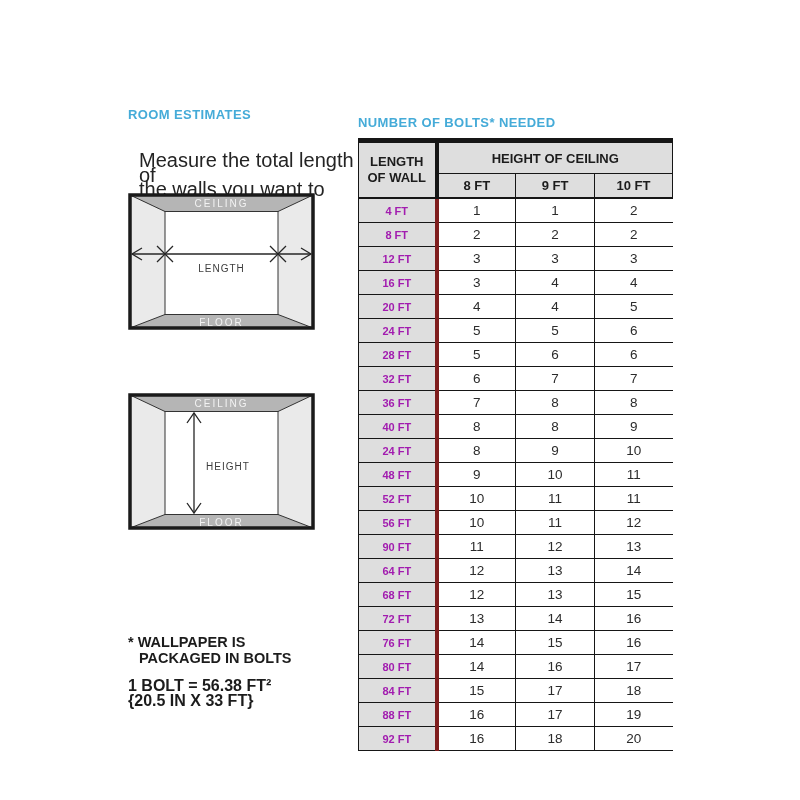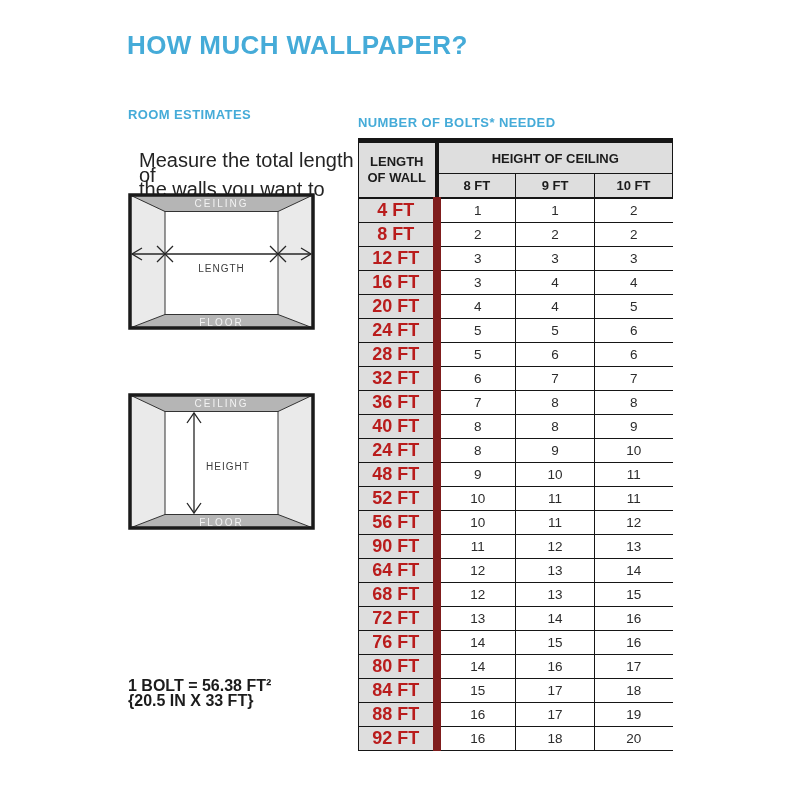--- a/index.html
+++ b/index.html
@@ -72,30 +72,29 @@
   .bolts thead th.corner {
     white-space:pre-line; line-height:16px;
     border-right:4px solid #161616; border-bottom:2.5px solid #161616;
   }
   .bolts tbody td {
     height:23px; background:#ffffff; font-size:13.5px; color:#2b2b2b;
     border-bottom:1.5px solid #161616; border-right:1.5px solid #161616;
   }
   .bolts tbody td:last-child { border-right:none; }
   .bolts tbody td.rowlabel {
-    background:var(--cellgray); font-weight:bold; font-size:18px; color:#b91c1c;
-    border-right:8px solid #7f1d1d;
+    background:var(--cellgray); font-weight:bold; font-size:11px; color:#a21caf;
+    border-right:4px solid #7f1d1d;
   }
 </style>
 </head>
 <body>
 
 <div class="page">
 
-  <h1 class="title">HOW MUCH WALLPAPER?</h1>
 
   <h2 class="section-heading" id="room-heading">ROOM ESTIMATES</h2>
 
   <p class="copy" id="step1">Measure the total length of
 the walls you want to cover.</p>
 
   <svg class="diagram" id="diagram1" width="187" height="137" viewBox="0 0 187 137">
     <polygon class="poly-side" points="2,2 37,18.5 37,121.5 2,135"></polygon>
     <polygon class="poly-side" points="185,2 150,18.5 150,121.5 185,135"></polygon>
     <polygon class="poly-wall" points="2,2 185,2 150,18.5 37,18.5"></polygon>
@@ -138,20 +137,24 @@
     <text class="wall-label" x="93.5" y="132.5">FLOOR</text>
     <g class="arrow">
       <line x1="66" y1="20" x2="66" y2="120"></line>
       <path d="M59,30 L66,20 L73,30"></path>
       <path d="M59,110 L66,120 L73,110"></path>
     </g>
     <text class="dim-label start" x="78" y="77">HEIGHT</text>
   </svg>
 
 
+  <p class="footnote">
+    <span class="line1">* WALLPAPER IS</span>
+    <span class="line2">PACKAGED IN BOLTS</span>
+  </p>
 
   <p class="bolt-info">
     <span>1 BOLT = 56.38 FT²</span>
     <span>{20.5 IN X 33 FT}</span>
   </p>
 
   <h2 class="section-heading" id="table-heading">NUMBER OF BOLTS* NEEDED</h2>
 
   <table class="bolts">
     <colgroup>

